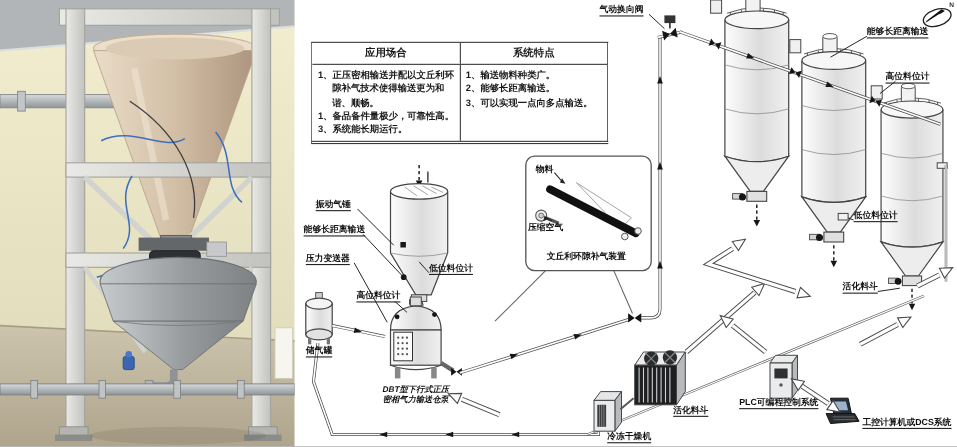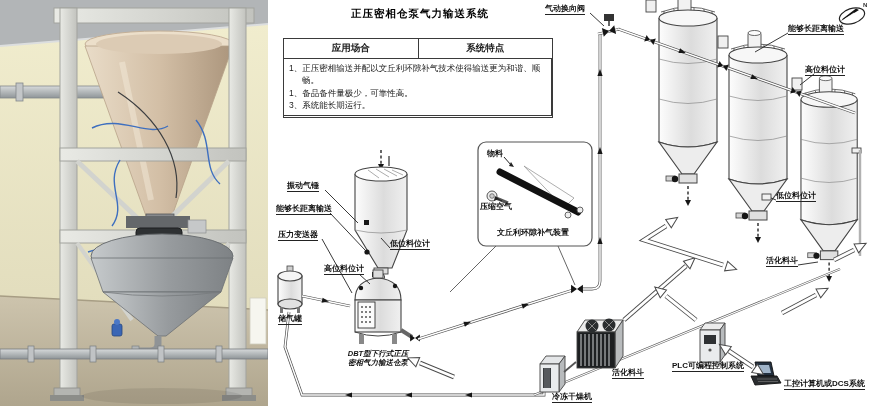--- a/index.html
+++ b/index.html
@@ -16,21 +16,21 @@
   .spec-table{position:absolute;left:15px;top:38px;width:268px;border:1px solid #3a3a3a;
     border-bottom:3px double #3a3a3a;background:#fff;z-index:5;border-collapse:collapse;
     font-size:8.5px;color:#1a1a1a;}
   .spec-table .hdr{display:flex;border-bottom:1px solid #3a3a3a;font-weight:bold;font-size:9.5px;}
   .spec-table .hdr div{flex:1;text-align:center;padding:3px 0;}
   .spec-table .hdr div:first-child{border-right:1px solid #3a3a3a;}
   .spec-table .bdy{display:flex;}
   .spec-table .bdy .cell{flex:1;padding:3px 4px 4px 5px;}
   .spec-table .bdy .cell:first-child{border-right:1px solid #3a3a3a;}
   .spec-table ul{margin:0;padding:0;list-style:none;}
-  .spec-table li{padding-left:13px;text-indent:-13px;line-height:1.45;font-weight:normal;}
+  .spec-table li{padding-left:13px;text-indent:-13px;line-height:1.45;font-weight:bold;}
   .pump-cap{position:absolute;left:76px;top:349px;width:68px;text-align:center;font-size:7.5px;
     font-weight:bold;color:#111;line-height:1.25;z-index:5;font-style:italic;}
   .logo-n{position:absolute;left:595px;top:2px;font-size:6px;font-weight:bold;color:#333;z-index:5;}
   
   .po{fill:none;stroke:#4a4a4a;stroke-width:2.8;}
   .pi{fill:none;stroke:#ffffff;stroke-width:1.5;}
   .pot{fill:none;stroke:#555;stroke-width:2.2;}
   .pit{fill:none;stroke:#ffffff;stroke-width:1.1;}
   .ho{fill:none;stroke:#4a4a4a;stroke-width:4.6;}
   .hi{fill:none;stroke:#ffffff;stroke-width:2.9;}
@@ -381,33 +381,39 @@
         <path class="ldr" d="M530,265 L550,262"></path>
       </g>
 
       <g>
         <ellipse cx="584" cy="16" rx="13" ry="7.5" transform="rotate(-18 584 16)" fill="#fff" stroke="#222" stroke-width="1.2"></ellipse>
         <polygon points="573,21 591,10 588,8.5 575,18.5" fill="#111"></polygon>
         <line x1="577" y1="19" x2="586" y2="13" stroke="#fff" stroke-width="0.8"></line>
       </g>
     </svg>
 
-    <div class="title">正压密相仓泵气力输送系统</div>
 
     <div class="spec-table">
       <div class="hdr">
         <div>应用场合</div>
         <div>系统特点</div>
       </div>
       <div class="bdy">
         <div class="cell">
           <ul>
             <li>1、正压密相输送并配以文丘利环隙补气技术使得输送更为和谐、顺畅。</li>
             <li>1、备品备件量极少，可靠性高。</li>
             <li>3、系统能长期运行。</li>
+          </ul>
+        </div>
+        <div class="cell">
+          <ul>
+            <li>1、输送物料种类广。</li>
+            <li>2、能够长距离输送。</li>
+            <li>3、可以实现一点向多点输送。</li>
           </ul>
         </div>
       </div>
     </div>
 
     <div class="lbl" style="left:19px;top:181px;">振动气锤</div>
     <div class="lbl" style="left:8px;top:204px;">能够长距离输送</div>
     <div class="lbl" style="left:10px;top:230px;">压力变送器</div>
     <div class="lbl" style="left:56px;top:264px;">高位料位计</div>
     <div class="lbl" style="left:122px;top:239px;">低位料位计</div>

